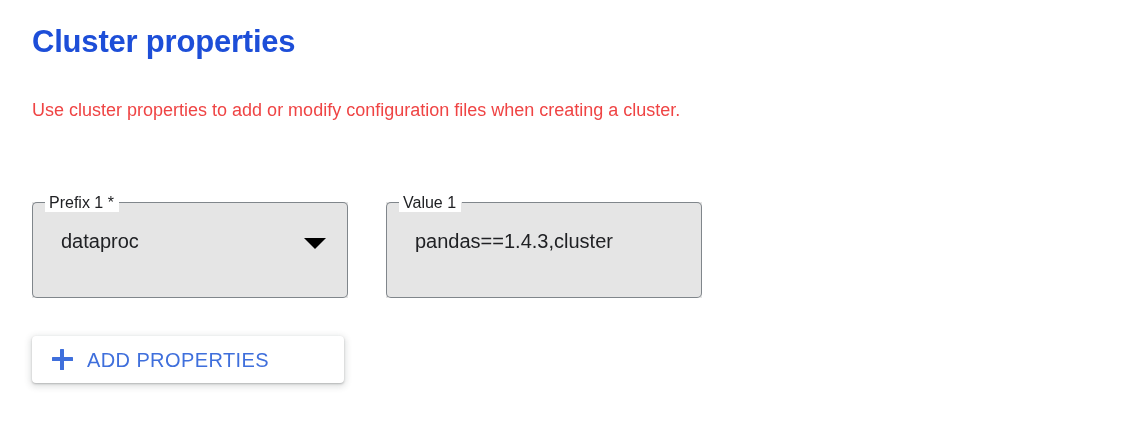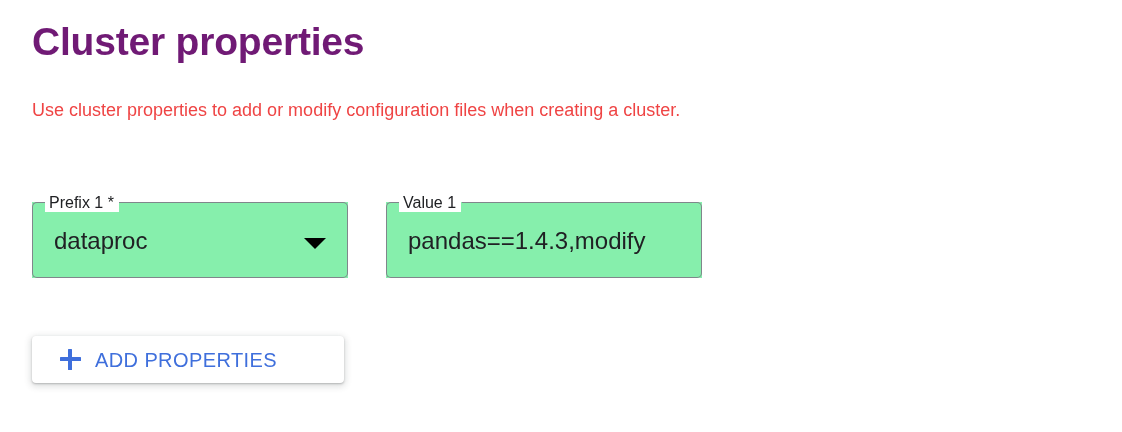--- a/index.html
+++ b/index.html
@@ -21,25 +21,25 @@
     left: 0; top: 0;
     width: 1122px;
     height: 432px;
   }
 
   
   .page-title {
     position: absolute;
     left: 32px;
     top: 22px;
-    font-size: 39px;
+    font-size: 31px;
     line-height: 40px;
     font-weight: 700;
     letter-spacing: -0.2px;
-    color: #701a75;
+    color: #1d4ed8;
     white-space: nowrap;
   }
 
   .page-description {
     position: absolute;
     left: 32px;
     top: 97px;
     font-size: 18px;
     line-height: 26px;
     font-weight: 400;
@@ -53,24 +53,24 @@
     left: 32px;
     top: 202px;
     height: 82px;
     display: flex;
     flex-direction: row;
     align-items: flex-start;
   }
 
   .field {
     position: relative;
-    height: 76px;
+    height: 96px;
     box-sizing: border-box;
     margin-right: 38px;
-    background: #86efac;
+    background: #e5e5e5;
   }
   .field:last-child { margin-right: 12px; }
 
   .field-w { width: 316px; }
 
   
   .outline {
     position: absolute;
     left: 0; top: 0;
     width: 100%;
@@ -104,24 +104,24 @@
   }
   .outline-trail {
     flex: 1 1 auto;
     border: 1px solid #80868b;
     border-left: none;
     border-radius: 0 5px 5px 0;
   }
 
   .field-value {
     position: absolute;
-    left: 22px;
+    left: 29px;
     top: 24px;
     right: 18px;
-    font-size: 24px;
+    font-size: 20px;
     line-height: 30px;
     font-weight: 400;
     color: #202124;
     white-space: nowrap;
     overflow: hidden;
   }
   .field-value.has-arrow { right: 52px; }
 
   .dropdown-arrow {
     position: absolute;
@@ -137,21 +137,21 @@
   
   .add-button {
     position: absolute;
     left: 32px;
     top: 336px;
     height: 47px;
     min-width: 312px;
     box-sizing: border-box;
     display: flex;
     align-items: center;
-    padding: 0 21px 0 28px;
+    padding: 0 21px 0 20px;
     background: #ffffff;
     border: none;
     border-radius: 4px;
     box-shadow: 0 1px 2px 0 rgba(60,64,67,0.30),
                 0 2px 6px 2px rgba(60,64,67,0.15);
     cursor: pointer;
     font-family: "Liberation Sans", sans-serif;
   }
   .plus-icon {
     position: relative;
@@ -209,21 +209,21 @@
 
 
     <div class="field field-w">
       <div class="outline">
         <div class="outline-lead"></div>
         <div class="outline-notch" style="width: 63px;">
           <span class="notch-label">Value 1</span>
         </div>
         <div class="outline-trail"></div>
       </div>
-      <div class="field-value">pandas==1.4.3,modify</div>
+      <div class="field-value">pandas==1.4.3,cluster</div>
     </div>
 
   </div>
 
   <button class="add-button">
     <span class="plus-icon"></span>
     <span class="add-button-label">ADD PROPERTIES</span>
   </button>
 
 </div>

